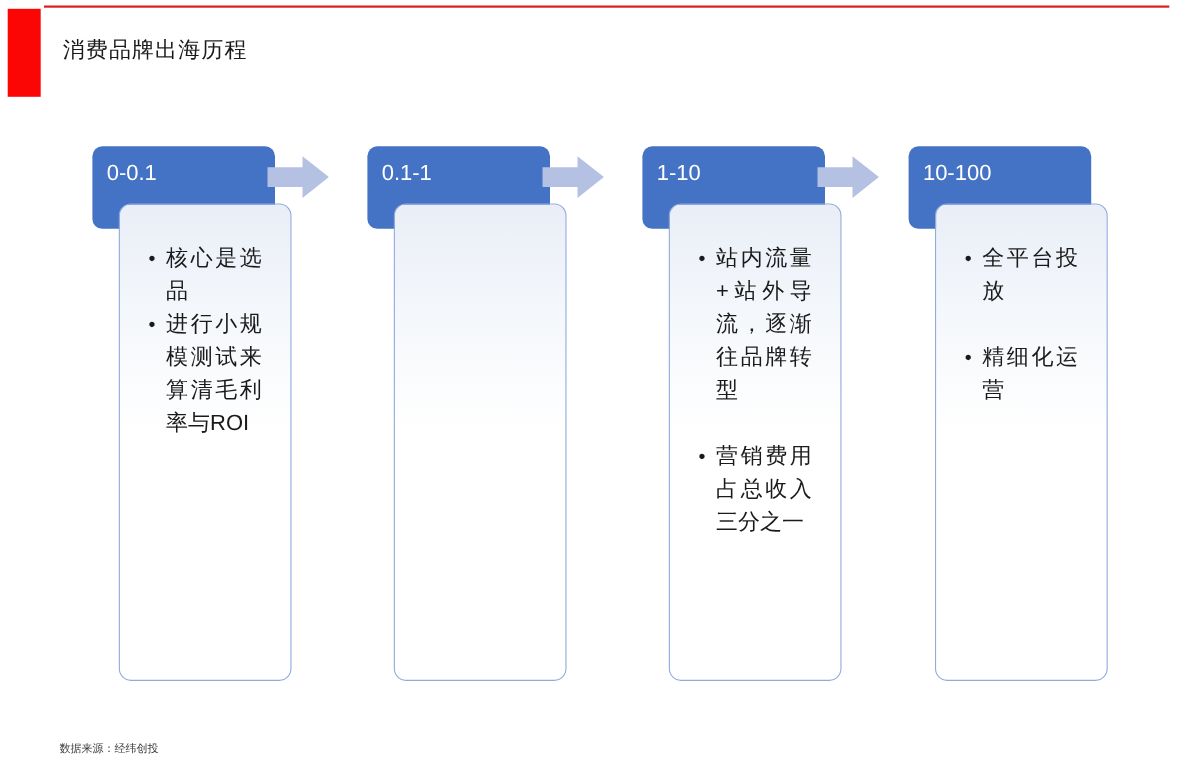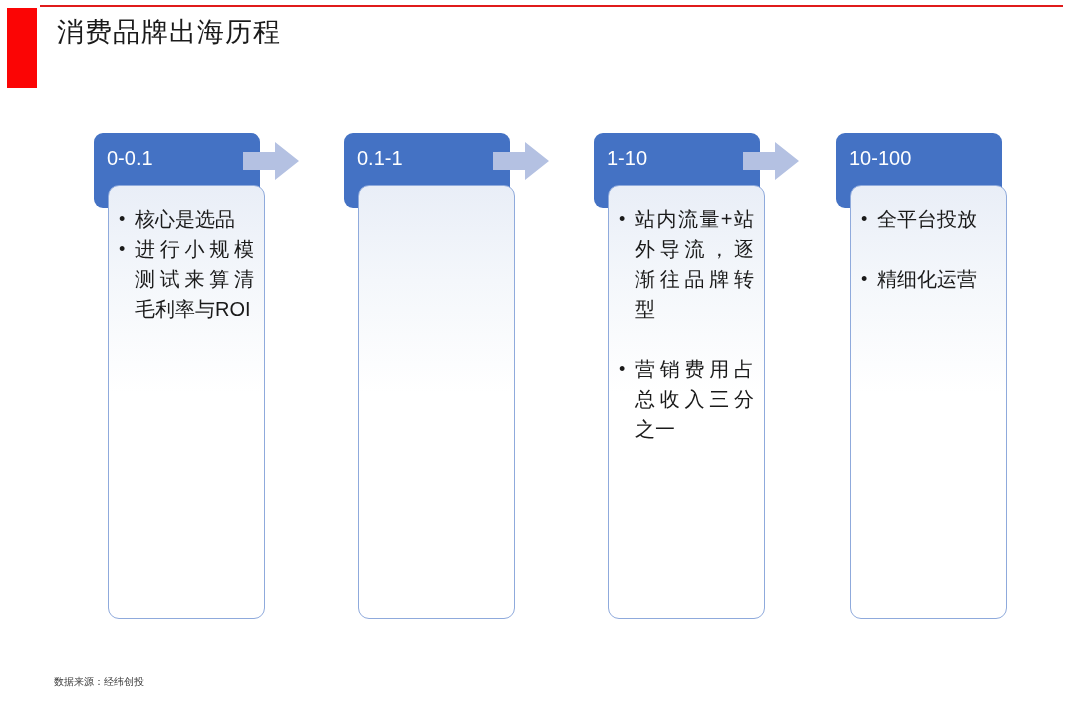--- a/index.html
+++ b/index.html
@@ -36,36 +36,36 @@
     position: absolute;
     left: 7px;
     top: 8px;
     width: 30px;
     height: 80px;
     background: #fb0505;
   }
   .slide-title {
     position: absolute;
     left: 57px;
-    top: 12px;
-    font-size: 27px;
+    top: 26px;
+    font-size: 20px;
     line-height: 40px;
     color: #1a1a1a;
     letter-spacing: 1px;
     white-space: nowrap;
   }
 
   
   .stage {
     position: absolute;
     top: 133px;
   }
   .stage-header {
     position: absolute;
-    left: 14px;
+    left: 4px;
     top: 0;
     width: 166px;
     height: 75px;
     background: #4472c4;
     border-radius: 9px;
     box-sizing: border-box;
   }
   .stage-header-label {
     position: absolute;
     left: 13px;
@@ -82,21 +82,21 @@
     width: 157px;
     height: 434px;
     border: 1px solid #8faadc;
     border-radius: 11px;
     background:
       linear-gradient(180deg, #e9eef7 0%, #f4f7fb 22%, #ffffff 48%, #ffffff 100%);
     box-sizing: border-box;
     overflow: hidden;
   }
   .stage-list {
-    margin: 0;
+    margin: 16px;
     padding: 18px 10px 0 26px;
     list-style: none;
   }
   .stage-list li {
     position: relative;
     font-size: 20px;
     line-height: 30px;
     color: #1a1a1a;
     margin: 0 0 0 0;
     text-align: justify;

